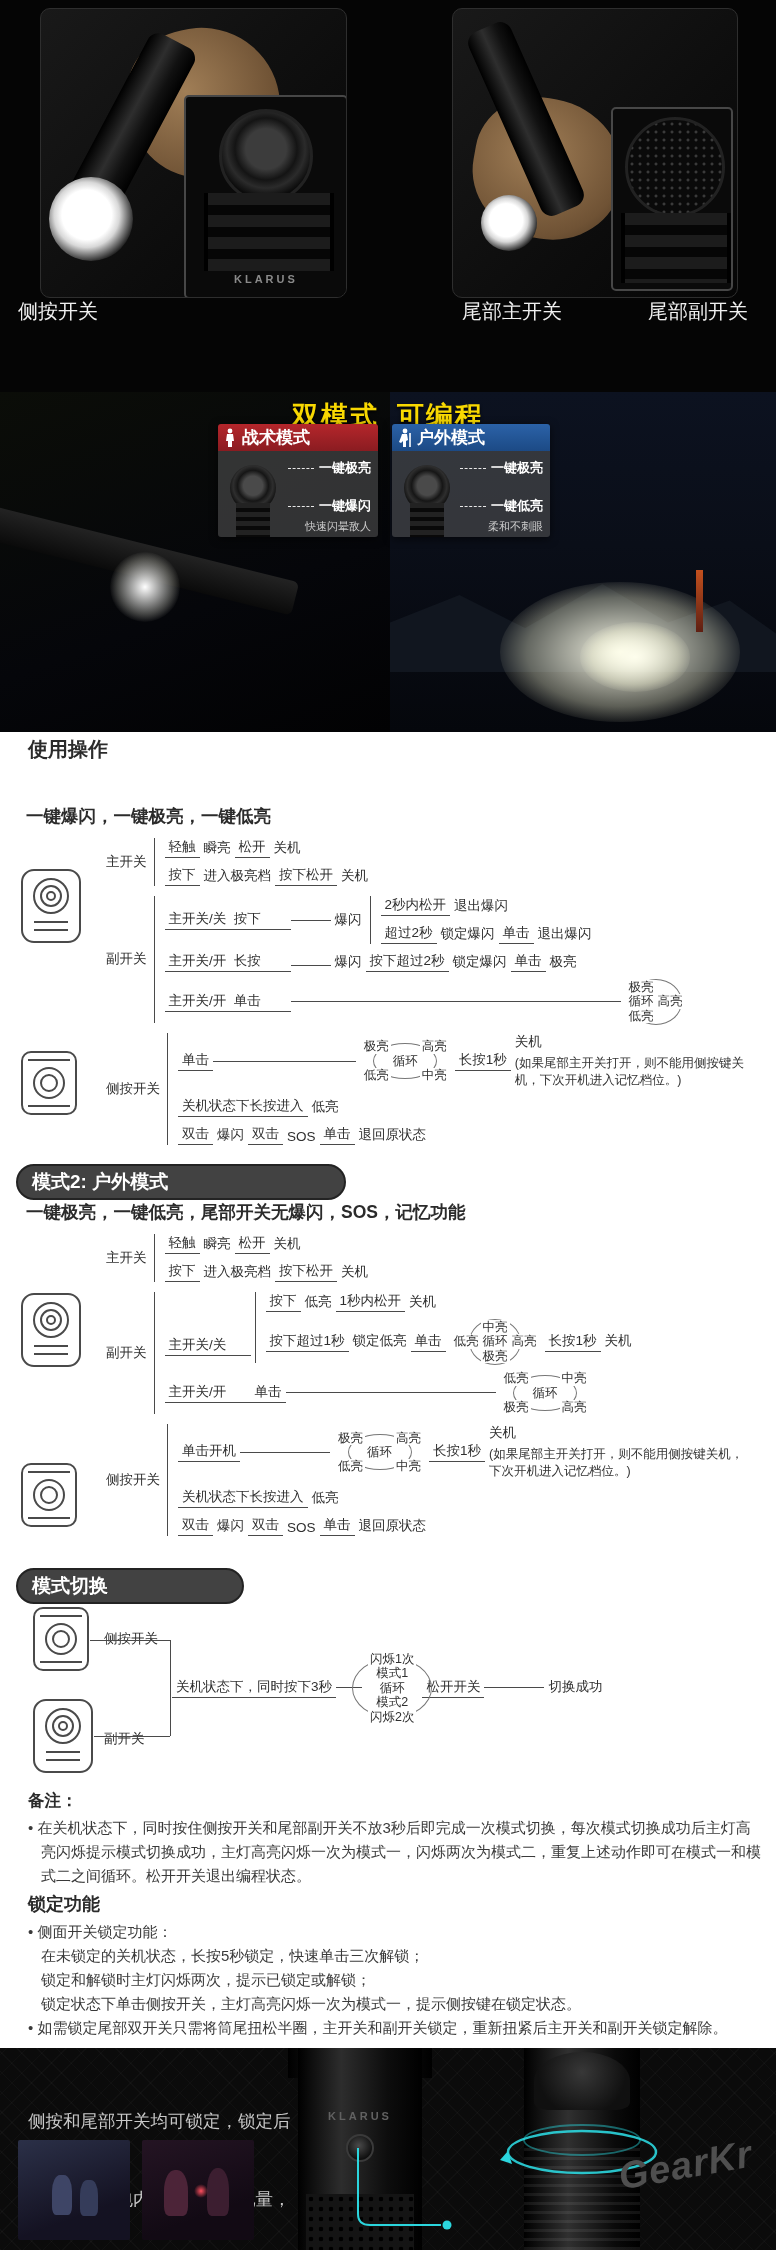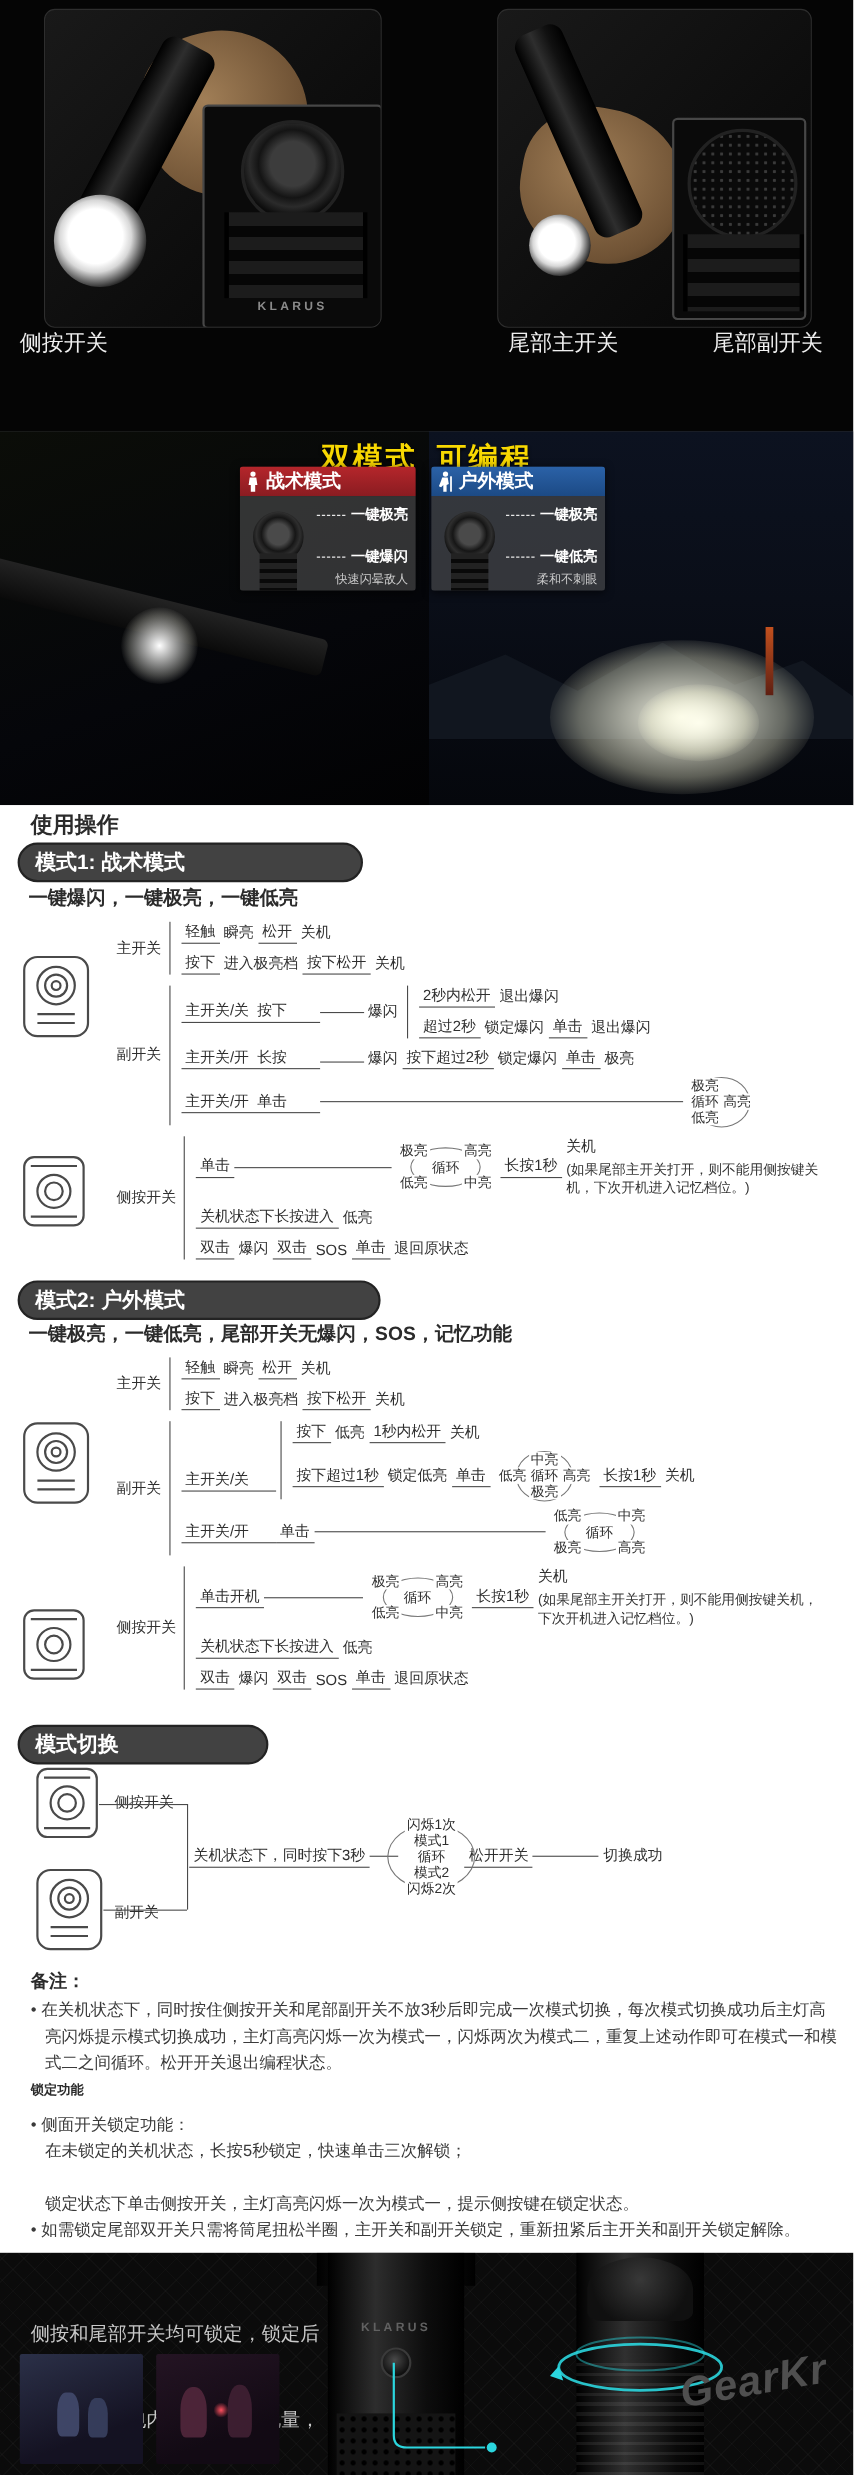--- a/index.html
+++ b/index.html
@@ -218,21 +218,20 @@
       <div class="mini-body"></div>
       <span class="card-item" style="top:8px;">一键极亮</span>
       <span class="card-item" style="top:46px;">一键低亮</span>
       <span class="card-cap" style="top:68px;">柔和不刺眼</span>
     </div>
   </div>
 
   <div class="manual">
     <div class="sec-title" style="left:28px;top:4px;">使用操作</div>
 
-    <div class="pill" style="left:16px;top:34px;width:314px;">模式1: 战术模式</div>
     <div class="subtitle" style="left:26px;top:72px;">一键爆闪，一键极亮，一键低亮</div>
 
     <div class="flow" style="left:20px;top:106px;width:740px;height:320px;">
       <div class="ficon" style="top:30px;">
         <svg width="62" height="76" viewBox="0 0 62 76">
             <rect x="2" y="2" width="58" height="72" rx="12"></rect>
             <circle cx="31" cy="28" r="17"></circle>
             <circle cx="31" cy="28" r="10"></circle>
             <circle cx="31" cy="28" r="4"></circle>
             <path d="M14 54 h34 M14 62 h34"></path>
@@ -498,23 +497,24 @@
         </span>
         <span class="t">松开开关</span>
           <span class="ln" style="width:60px;"></span>
         <span class="s">切换成功</span>
       </div>
     </div>
 
     <div class="para-title" style="left:28px;top:1058px;">备注：</div>
     <div class="para hang" style="left:28px;top:1084px;width:722px;">• 在关机状态下，同时按住侧按开关和尾部副开关不放3秒后即完成一次模式切换，每次模式切换成功后主灯高亮闪烁提示模式切换成功，主灯高亮闪烁一次为模式一，闪烁两次为模式二，重复上述动作即可在模式一和模式二之间循环。松开开关退出编程状态。</div>
 
-    <div class="para-title" style="left:28px;top:1160px;font-size:12px;">锁定功能</div>
+    <div class="para-title" style="left:28px;top:1160px;font-size:18px;">锁定功能</div>
     <div class="para hang" style="left:28px;top:1188px;width:722px;">• 侧面开关锁定功能：</div>
     <div class="para ind" style="left:28px;top:1212px;width:722px;">在未锁定的关机状态，长按5秒锁定，快速单击三次解锁；</div>
+    <div class="para ind" style="left:28px;top:1236px;width:722px;">锁定和解锁时主灯闪烁两次，提示已锁定或解锁；</div>
     <div class="para ind" style="left:28px;top:1260px;width:722px;">锁定状态下单击侧按开关，主灯高亮闪烁一次为模式一，提示侧按键在锁定状态。</div>
     <div class="para hang" style="left:28px;top:1284px;width:722px;">• 如需锁定尾部双开关只需将筒尾扭松半圈，主开关和副开关锁定，重新扭紧后主开关和副开关锁定解除。</div>
   </div>
 
   <div class="footer">
     <div class="foot-text" style="top:8px;">
       <div>侧按和尾部开关均可锁定，锁定后</div>
       <div>避免在旅行包内误点亮消耗电量，</div>
       
     </div>

